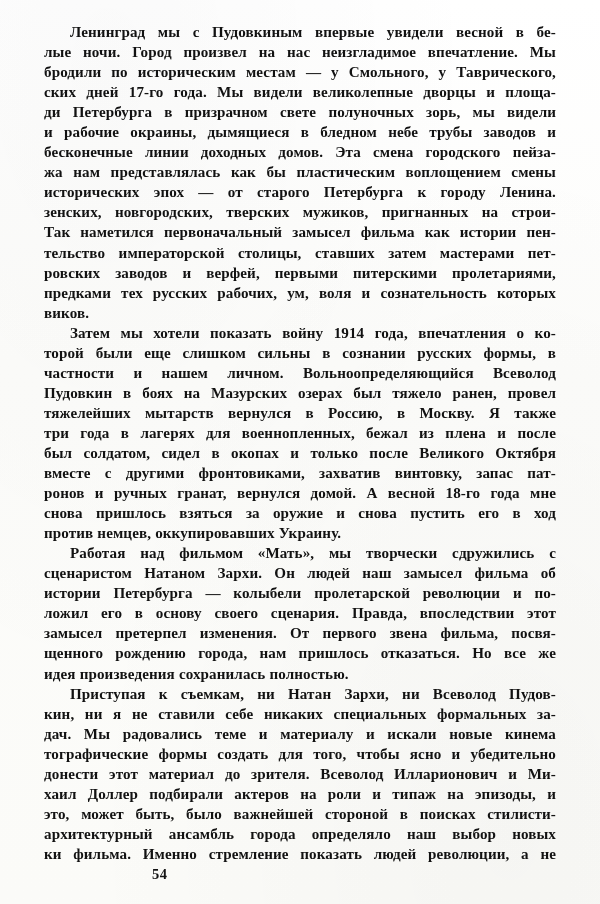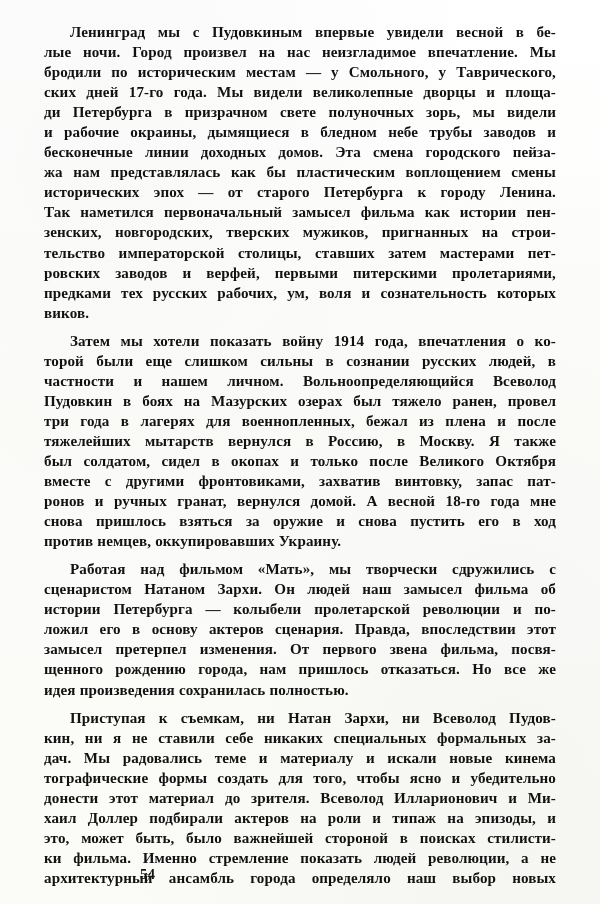--- a/index.html
+++ b/index.html
@@ -50,41 +50,41 @@
     text-align: justify;
     text-align-last: left;
     letter-spacing: 0.1px;
     word-spacing: 0.2px;
     font-weight: 600;
     color: #121212;
     -webkit-font-smoothing: none;
   }
 
   p.para + p.para {
-    margin-top: 8px;
+    margin-top: 0px;
   }
 
   
   span.ln {
     display: block;
     text-align: justify;
     text-align-last: justify;
     white-space: pre-wrap;
     height: 20.05px;
   }
   span.ln.last {
     text-align-last: left;
   }
   span.ln.indent {
     text-indent: 26px;
   }
 
   #pagenum {
     position: absolute;
-    left: 140px;
+    left: 152px;
     top: 866px;
     font-size: 14.5px;
     font-weight: 700;
     letter-spacing: 0.4px;
     color: #141414;
     font-family: "Liberation Serif", "DejaVu Serif", serif;
   }
 </style>
 </head>
 <body>
@@ -96,58 +96,58 @@
     <p class="para" id="para-1">
         <span class="ln indent">Ленинград мы с Пудовкиным впервые увидели весной в бе-</span>
         <span class="ln">лые ночи. Город произвел на нас неизгладимое впечатление. Мы</span>
         <span class="ln">бродили по историческим местам — у Смольного, у Таврического,</span>
         <span class="ln">ских дней 17-го года. Мы видели великолепные дворцы и площа-</span>
         <span class="ln">ди Петербурга в призрачном свете полуночных зорь, мы видели</span>
         <span class="ln">и рабочие окраины, дымящиеся в бледном небе трубы заводов и</span>
         <span class="ln">бесконечные линии доходных домов. Эта смена городского пейза-</span>
         <span class="ln">жа нам представлялась как бы пластическим воплощением смены</span>
         <span class="ln">исторических эпох — от старого Петербурга к городу Ленина.</span>
+        <span class="ln">зенских, новгородских, тверских мужиков, пригнанных на строи-</span>
         <span class="ln">Так наметился первоначальный замысел фильма как истории пен-</span>
-        <span class="ln">зенских, новгородских, тверских мужиков, пригнанных на строи-</span>
         <span class="ln">тельство императорской столицы, ставших затем мастерами пет-</span>
         <span class="ln">ровских заводов и верфей, первыми питерскими пролетариями,</span>
         <span class="ln">предками тех русских рабочих, ум, воля и сознательность которых</span>
         <span class="ln last">виков.</span>
       </p>
     <p class="para" id="para-2">
         <span class="ln indent">Затем мы хотели показать войну 1914 года, впечатления о ко-</span>
-        <span class="ln">торой были еще слишком сильны в сознании русских людей, в</span>
+        <span class="ln">торой были еще слишком сильны в сознании русских формы, в</span>
         <span class="ln">частности и нашем личном. Вольноопределяющийся Всеволод</span>
         <span class="ln">Пудовкин в боях на Мазурских озерах был тяжело ранен, провел</span>
+        <span class="ln">тяжелейших мытарств вернулся в Россию, в Москву. Я также</span>
         <span class="ln">три года в лагерях для военнопленных, бежал из плена и после</span>
-        <span class="ln">тяжелейших мытарств вернулся в Россию, в Москву. Я также</span>
         <span class="ln">был солдатом, сидел в окопах и только после Великого Октября</span>
         <span class="ln">вместе с другими фронтовиками, захватив винтовку, запас пат-</span>
         <span class="ln">ронов и ручных гранат, вернулся домой. А весной 18-го года мне</span>
         <span class="ln">снова пришлось взяться за оружие и снова пустить его в ход</span>
         <span class="ln last">против немцев, оккупировавших Украину.</span>
       </p>
     <p class="para" id="para-3">
         <span class="ln indent">Работая над фильмом «Мать», мы творчески сдружились с</span>
         <span class="ln">сценаристом Натаном Зархи. Он людей наш замысел фильма об</span>
         <span class="ln">истории Петербурга — колыбели пролетарской революции и по-</span>
-        <span class="ln">ложил его в основу актеров сценария. Правда, впоследствии этот</span>
+        <span class="ln">ложил его в основу своего сценария. Правда, впоследствии этот</span>
         <span class="ln">замысел претерпел изменения. От первого звена фильма, посвя-</span>
         <span class="ln">щенного рождению города, нам пришлось отказаться. Но все же</span>
         <span class="ln last">идея произведения сохранилась полностью.</span>
       </p>
     <p class="para" id="para-4">
         <span class="ln indent">Приступая к съемкам, ни Натан Зархи, ни Всеволод Пудов-</span>
         <span class="ln">кин, ни я не ставили себе никаких специальных формальных за-</span>
         <span class="ln">дач. Мы радовались теме и материалу и искали новые кинема</span>
         <span class="ln">тографические формы создать для того, чтобы ясно и убедительно</span>
         <span class="ln">донести этот материал до зрителя. Всеволод Илларионович и Ми-</span>
         <span class="ln">хаил Доллер подбирали актеров на роли и типаж на эпизоды, и</span>
         <span class="ln">это, может быть, было важнейшей стороной в поисках стилисти-</span>
+        <span class="ln">архитектурный ансамбль города определяло наш выбор новых</span>
         <span class="ln">ки фильма. Именно стремление показать людей революции, а не</span>
-        <span class="ln">архитектурный ансамбль города определяло наш выбор новых</span>
       </p>
 
   </div>
 
   <div id="pagenum">54</div>
 
 </div>
 
 </body></html>

